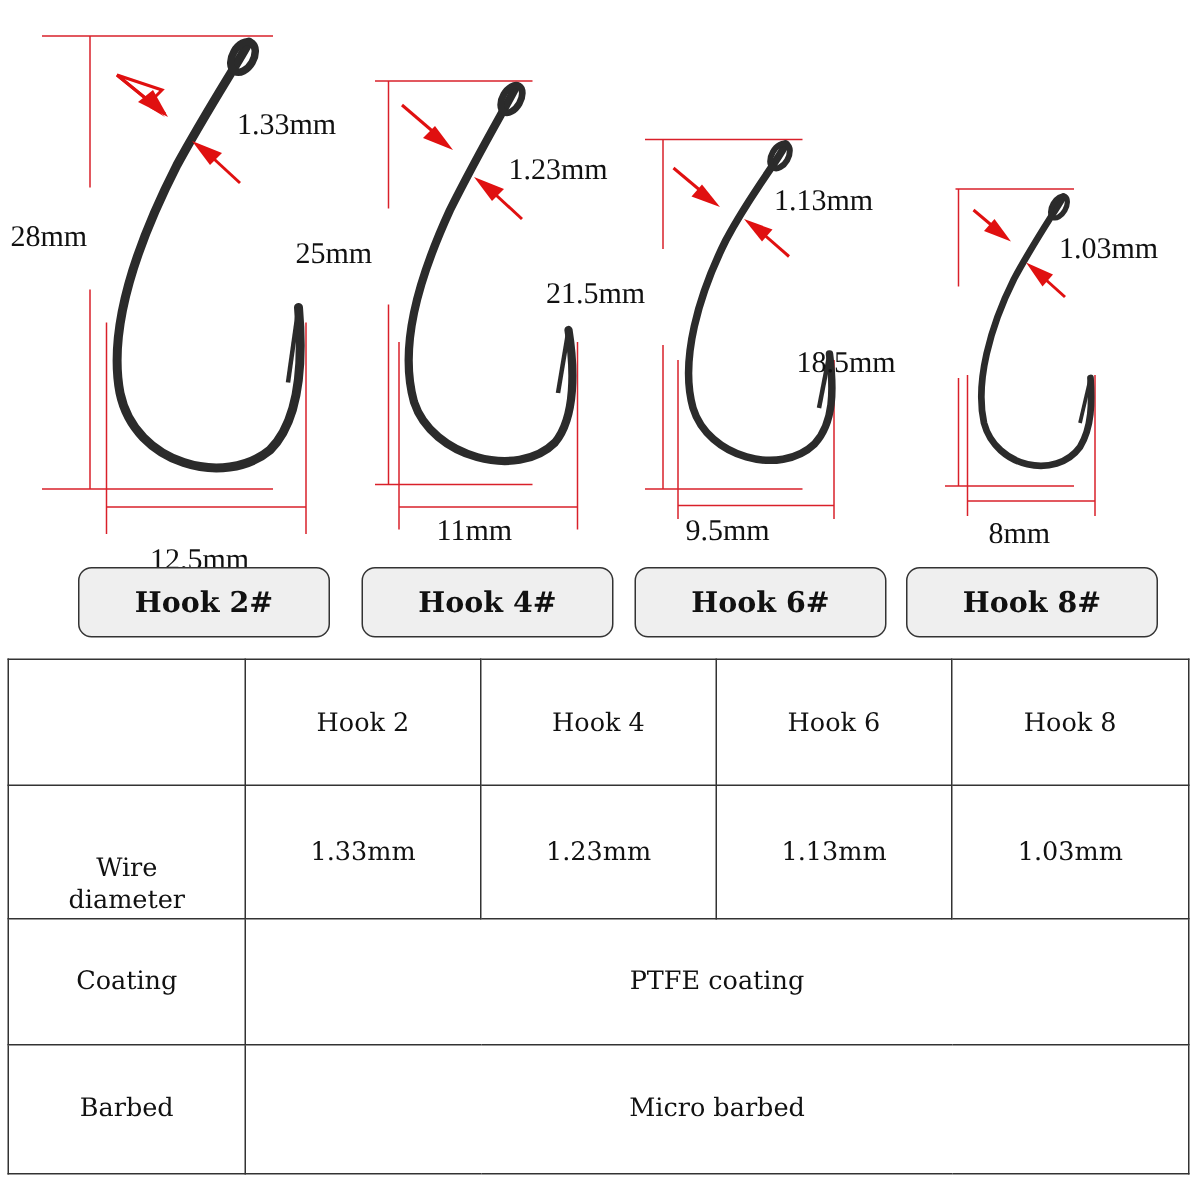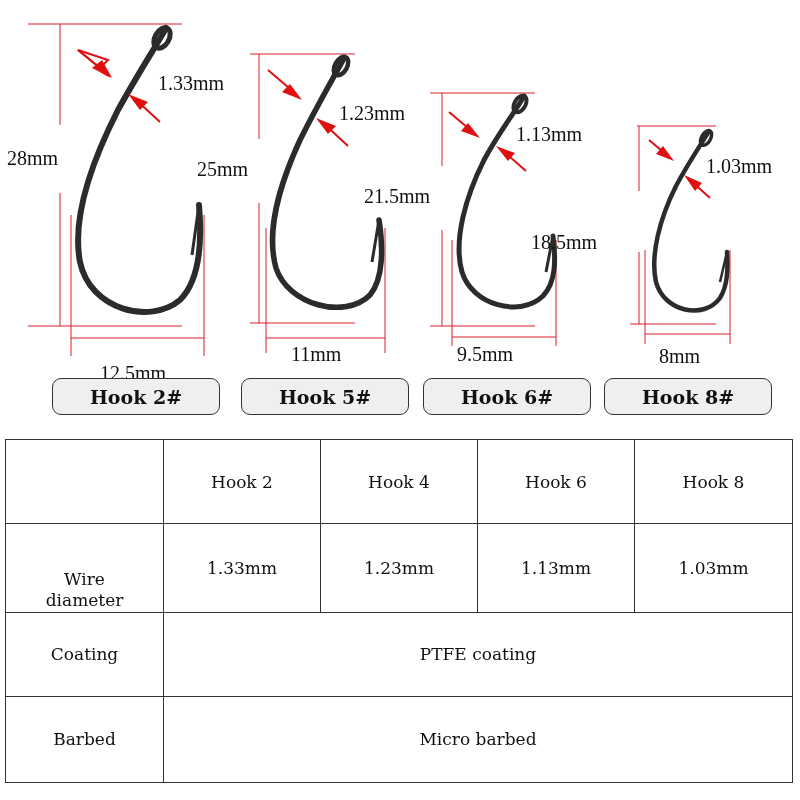--- a/index.html
+++ b/index.html
@@ -1,19 +1,19 @@
 <!DOCTYPE html>
 <html><head>
 <meta charset="utf-8">
 <style>
   html,body{margin:0;padding:0;background:#fff;}
   body{width:800px;height:800px;position:relative;overflow:hidden;font-family:"DejaVu Serif","Liberation Serif",serif;color:#111;}
   .diagram{position:absolute;left:0;top:0;width:800px;height:370px;}
   .dim{position:absolute;font-family:"Liberation Serif","DejaVu Serif",serif;font-size:20px;color:#111;white-space:nowrap;line-height:1;}
-  .hook-btn{position:absolute;top:378px;height:37px;width:168px;box-sizing:border-box;border:1px solid #333;border-radius:9px;background:#efefef;
+  .hook-btn{position:absolute;top:378px;height:47px;width:168px;box-sizing:border-box;border:1px solid #333;border-radius:9px;background:#efefef;
     display:flex;align-items:center;justify-content:center;font-family:"DejaVu Serif","Liberation Serif",serif;font-weight:bold;font-size:19px;color:#111;}
   table.spec{position:absolute;left:5px;top:439px;border-collapse:collapse;table-layout:fixed;width:787px;}
   table.spec td{border:1.5px solid #333;text-align:center;vertical-align:middle;font-family:"DejaVu Serif","Liberation Serif",serif;font-size:17px;color:#111;padding:0;}
   table.spec tr{height:84px;}
   table.spec tr.last{height:86px;}
   .rowlabel{line-height:1.25;margin-top:45px;}
 </style>
 </head>
 <body>
 
@@ -106,21 +106,21 @@
 
   <span class="dim" style="left:706px;top:156px;">1.03mm</span>
   <span class="dim" style="left:531px;top:200px;margin-top:32px;">18.5mm</span>
   <span class="dim" style="left:659px;top:346px;">8mm</span>
 </div>
 
 <div class="hook-btn" style="left:52px;">
     <span>Hook 2#</span>
   </div>
 <div class="hook-btn" style="left:241px;">
-    <span>Hook 5#</span>
+    <span>Hook 4#</span>
   </div>
 <div class="hook-btn" style="left:423px;">
     <span>Hook 6#</span>
   </div>
 <div class="hook-btn" style="left:604px;">
     <span>Hook 8#</span>
   </div>
 
 <table class="spec">
   <colgroup>

